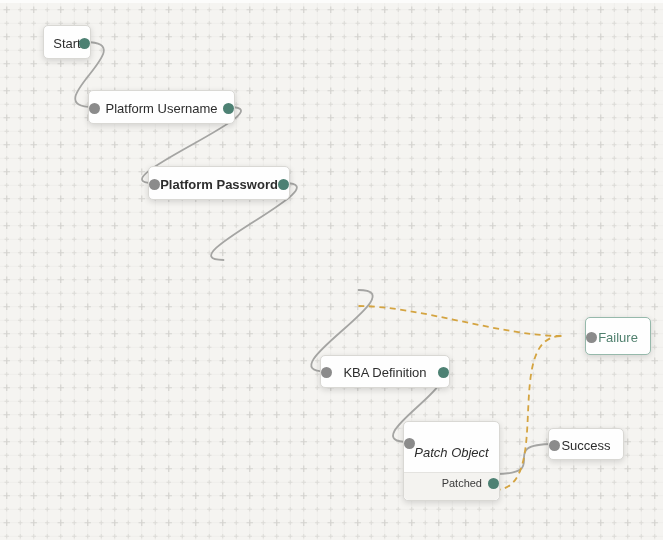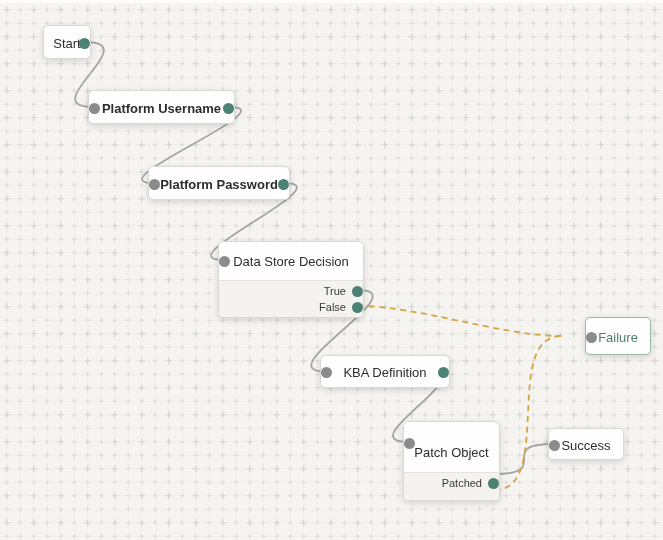--- a/index.html
+++ b/index.html
@@ -101,60 +101,44 @@
       <path d="M426.5,368.5 C486.5,368.5 348.5,439 408.5,439" stroke="#a5a5a3" stroke-width="1.8" fill="none" stroke-linecap="round"></path>
       <path d="M494.5,471 C554.5,471 493.5,441 553.5,441" stroke="#a5a5a3" stroke-width="1.8" fill="none" stroke-linecap="round"></path>
       <path d="M494.5,487 C554.5,487 501.5,333 561.5,333" stroke="#d4a441" stroke-width="1.8" fill="none" stroke-dasharray="6 4.5" stroke-linecap="butt"></path>
     </svg>
 <div class="node" style="left: 43px; top: 22px; width: 48px; height: 34px;">
       <div class="node-title" style="height: 34px;">
         <span>Start</span>
       </div>
       <span class="port out" style="top: 11.5px;"></span>
     </div>
-    <div class="node" style="left: 88px; top: 87px; width: 147px; height: 34px; font-weight: bold;">
+    <div class="node" style="left: 88px; top: 87px; width: 147px; height: 34px;">
       <span class="port in" style="top: 11.5px;"></span>
       <div class="node-title" style="height: 34px;">
         <span>Platform Username</span>
       </div>
       <span class="port out" style="top: 11.5px;"></span>
     </div>
     <div class="node" style="left: 148px; top: 163px; width: 142px; height: 34px;">
       <span class="port in" style="top: 11.5px;"></span>
       <div class="node-title" style="height: 34px; font-weight: bold;">
         <span>Platform Password</span>
       </div>
       <span class="port out" style="top: 11.5px;"></span>
     </div>
-    <div class="node" style="left: 218px; top: 238px; width: 146px; height: 77px;">
-      <span class="port in" style="top: 13.5px;"></span>
-      <div class="node-title" style="height: 38px;">
-        <span>Data Store Decision</span>
-      </div>
-      <div class="outcomes" style="top: 38px;">
-        <div class="outcome-row">
-          <span class="label">True</span>
-          <span class="port out"></span>
-        </div>
-        <div class="outcome-row">
-          <span class="label">False</span>
-          <span class="port out"></span>
-        </div>
-      </div>
-    </div>
     <div class="node" style="left: 320px; top: 352px; width: 130px; height: 33px;">
       <span class="port in" style="top: 11px;"></span>
       <div class="node-title" style="height: 33px;">
         <span>KBA Definition</span>
       </div>
       <span class="port out" style="top: 11px;"></span>
     </div>
     <div class="node" style="left: 403px; top: 418px; width: 97px; height: 80px;">
       <span class="port in" style="top: 15.5px;"></span>
-      <div class="node-title" style="height: 60px;">
+      <div class="node-title" style="height: 60px; font-style: italic;">
         <span>Patch Object</span>
       </div>
       <div class="outcomes" style="top: 50px;">
         <div class="outcome-row">
           <span class="label">Patched</span>
           <span class="port out"></span>
         </div>
       </div>
     </div>
     <div class="node failure-variant" style="left: 556px; top: 314px; width: 66px; height: 38px;">

